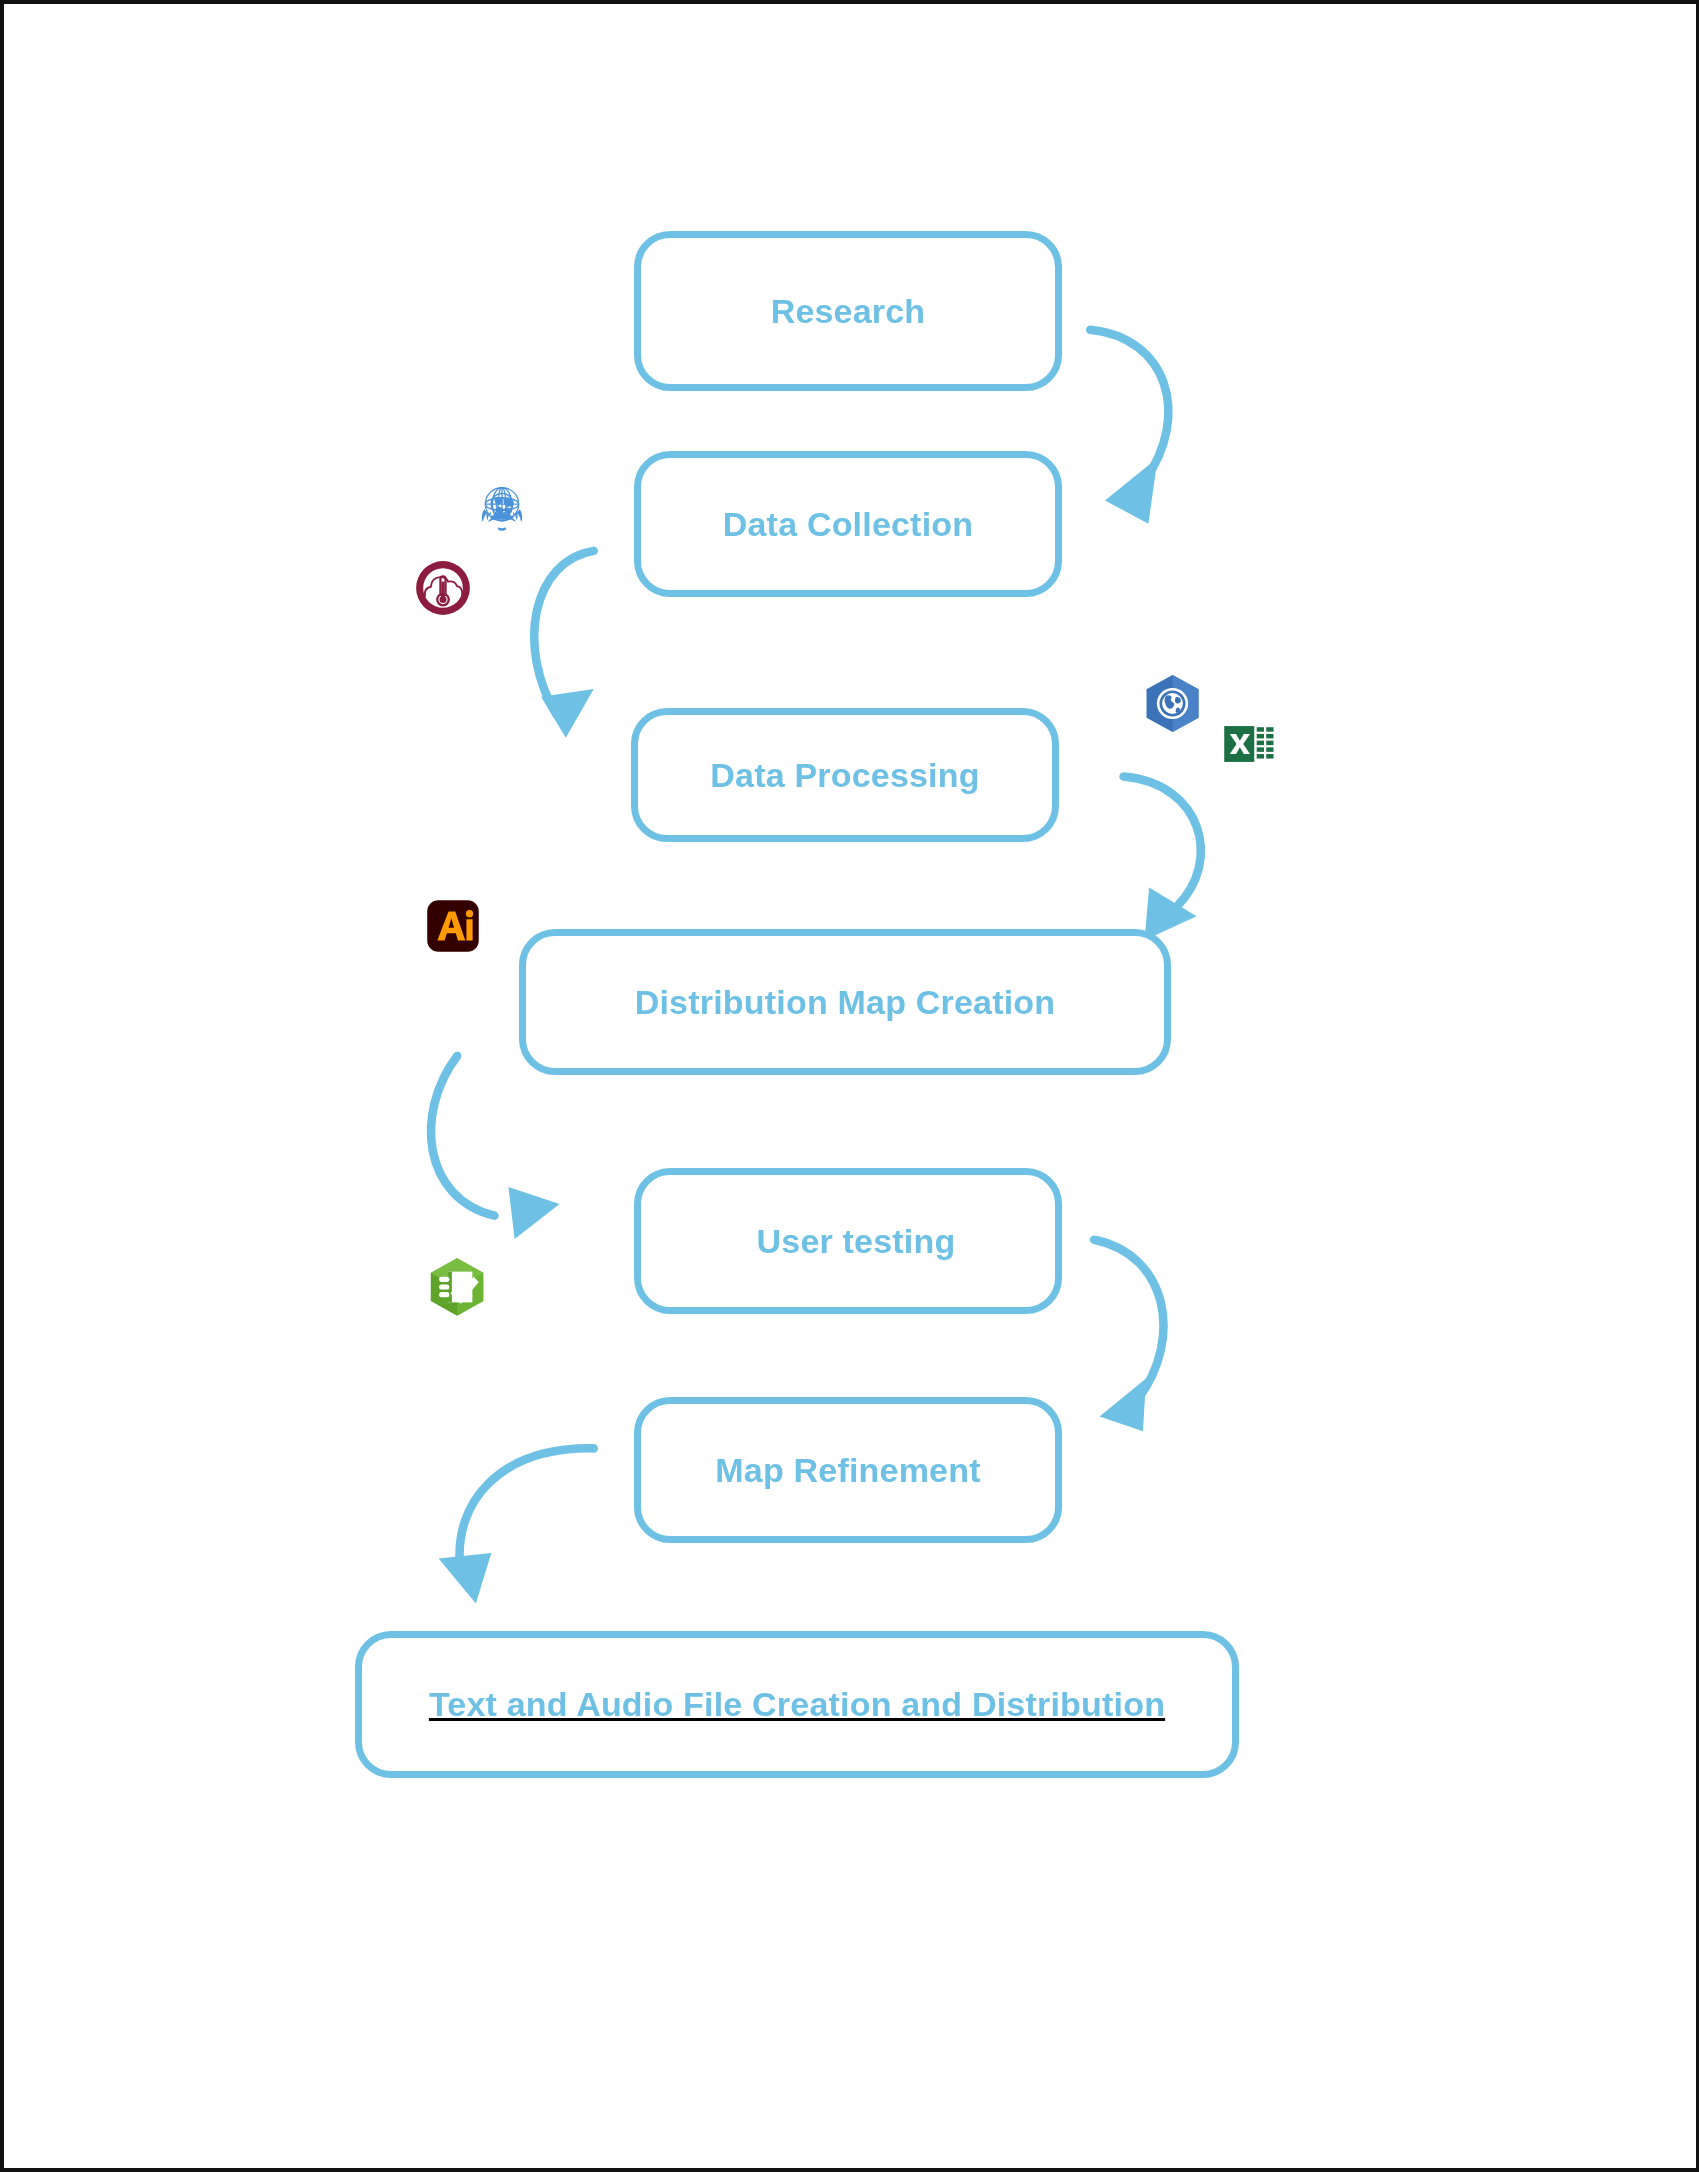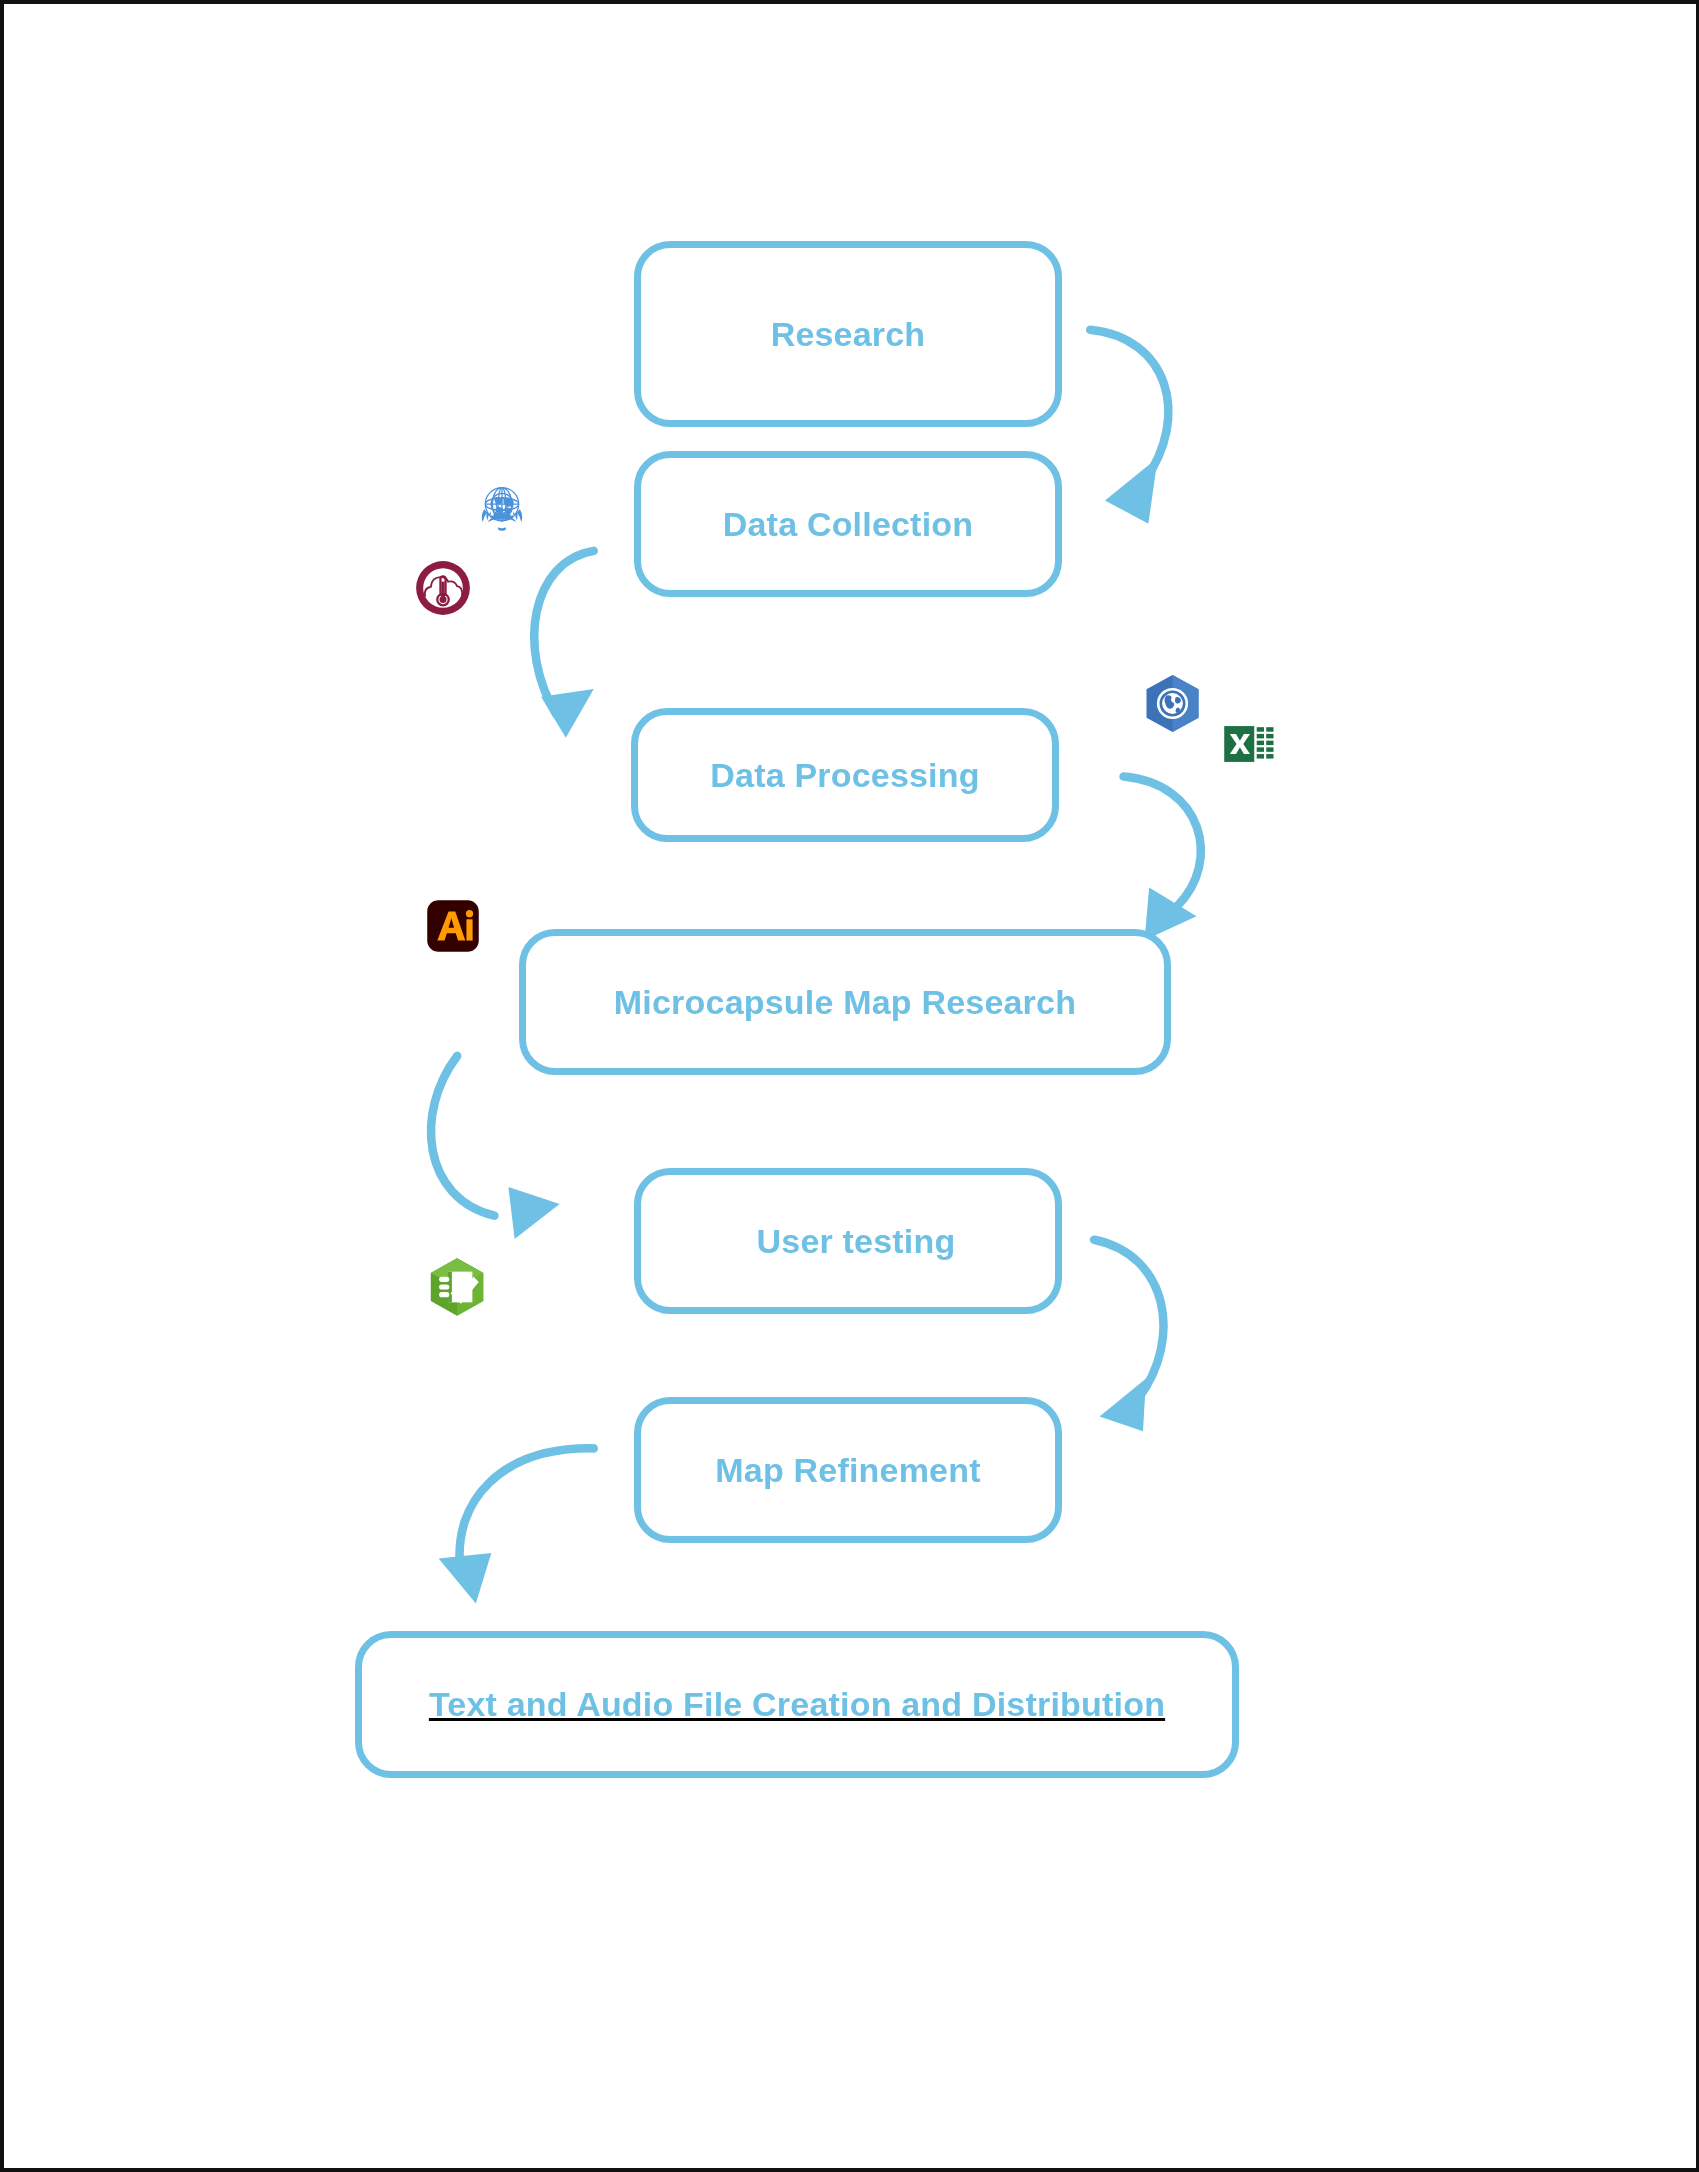--- a/index.html
+++ b/index.html
@@ -80,34 +80,34 @@
       <path d="M1405 1593 C1500 1612 1520 1720 1462 1798" fill="none" stroke="#6ec1e4" stroke-width="11" stroke-linecap="round"></path>
       <path d="M1412 1821 L1472 1772 L1468 1840 Z" fill="#6ec1e4"></path>
     </g>
 
     <g>
       <path d="M760 1862 C640 1860 578 1930 588 2018" fill="none" stroke="#6ec1e4" stroke-width="11" stroke-linecap="round"></path>
       <path d="M560 2004 L628 1997 L608 2062 Z" fill="#6ec1e4"></path>
     </g>
   </svg>
 
-  <div class="node-box" style="left:630px; top:237px; width:428px; height:186px;text-align:center;">
+  <div class="node-box" style="left:630px; top:227px; width:428px; height:160px;text-align:center;">
     <span class="node-label">Research</span>
   </div>
 
   <div class="node-box" style="left:630px; top:447px; width:428px; height:146px;">
     <span class="node-label">Data Collection</span>
   </div>
 
   <div class="node-box" style="left:627px; top:704px; width:428px; height:134px;">
     <span class="node-label">Data Processing</span>
   </div>
 
   <div class="node-box" style="left:515px; top:925px; width:652px; height:146px;">
-    <span class="node-label">Microcapsule Map Research</span>
+    <span class="node-label">Distribution Map Creation</span>
   </div>
 
   <div class="node-box" style="left:630px; top:1164px; width:428px; height:146px;padding-left:16px;">
     <span class="node-label">User testing</span>
   </div>
 
   <div class="node-box" style="left:630px; top:1393px; width:428px; height:146px;">
     <span class="node-label">Map Refinement</span>
   </div>
 

